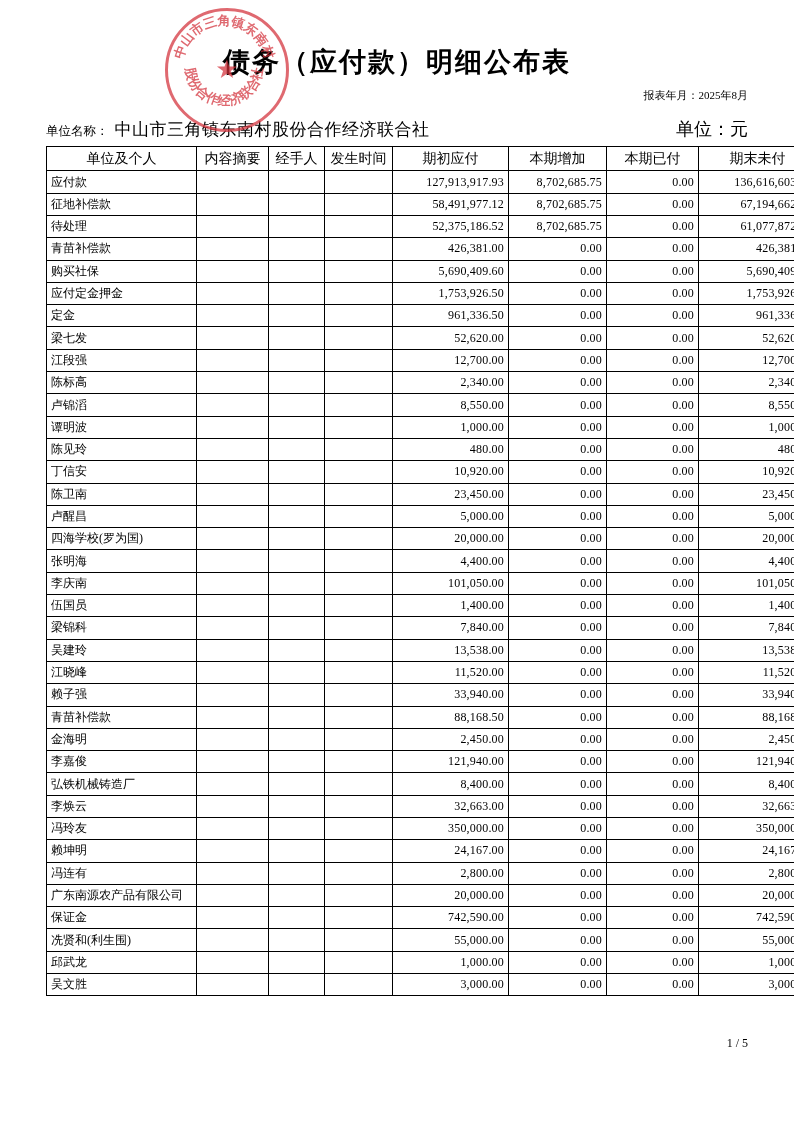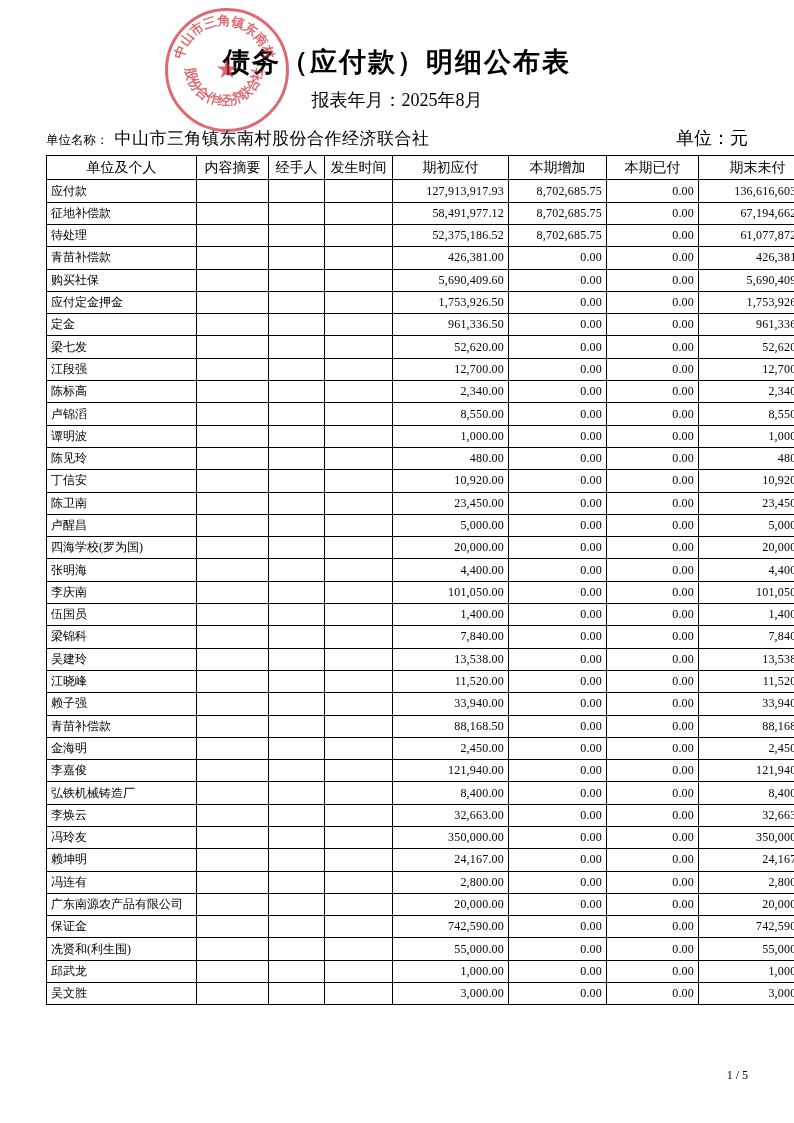--- a/index.html
+++ b/index.html
@@ -58,22 +58,22 @@
     text-align: center;
     font-size: 27px;
     font-weight: bold;
     letter-spacing: 2px;
     padding-top: 46px;
     line-height: 1.2;
     position: relative;
     z-index: 2;
   }
   .subtitle {
-    text-align: center;
-    font-size: 18px;
+    text-align: right;
+    font-size: 11px;
     margin-top: 10px;
     position: relative;
     z-index: 2;
   }
 
   .meta {
     display: flex;
     justify-content: space-between;
     align-items: flex-end;
     font-size: 12.5px;
@@ -118,21 +118,21 @@
 
   .ind0 { padding-left: 4px; }
   .ind1 { padding-left: 14px; }
   .ind2 { padding-left: 26px; }
 
   .wrapname { line-height: 1.25; white-space: normal; }
 
   .footer {
     position: absolute;
     right: 46px;
-    bottom: 40px;
+    bottom: 72px;
     font-size: 12px;
     z-index: 2;
   }
 </style>
 </head>
 <body>
 
 <div class="page">
 
   <div class="seal">

